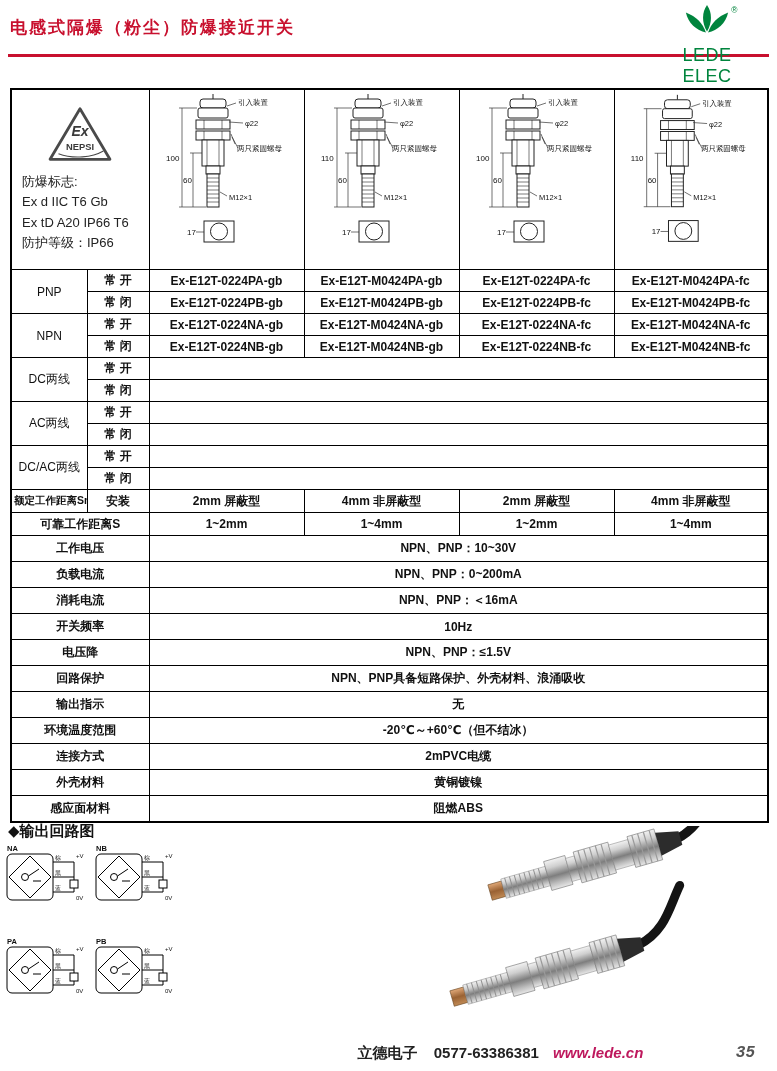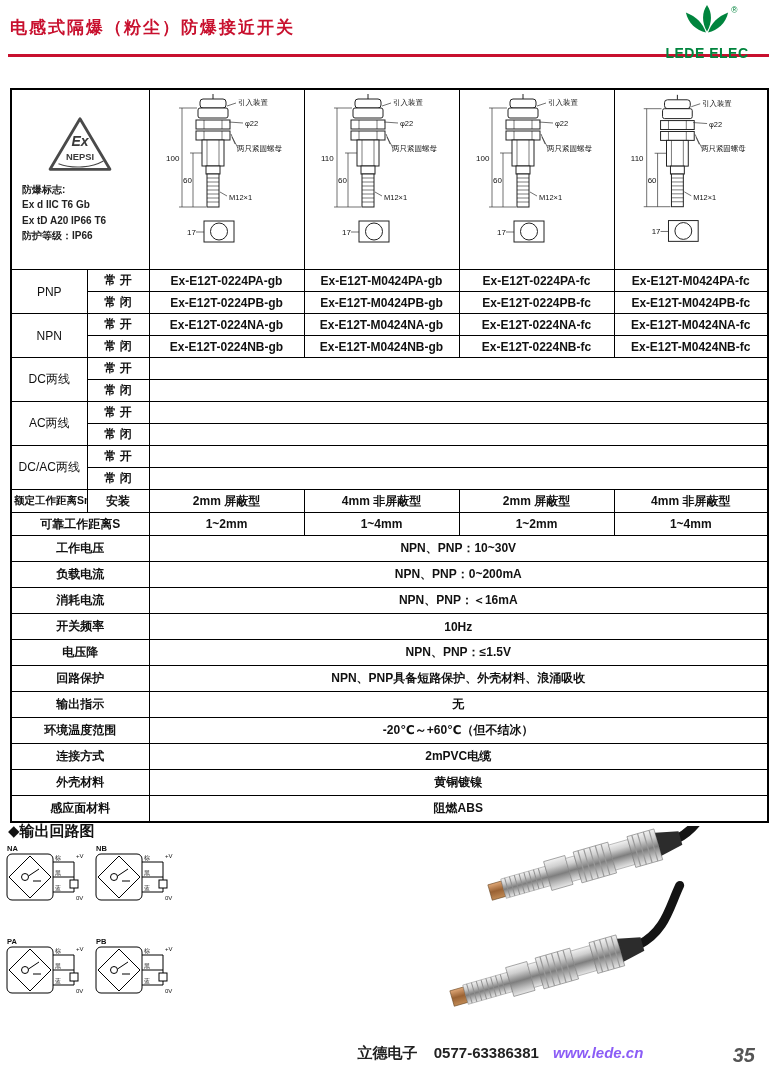--- a/index.html
+++ b/index.html
@@ -3,40 +3,40 @@
 <meta charset="utf-8">
 <style>
   * { margin:0; padding:0; box-sizing:border-box; }
   body { background:#ffffff; font-family:"Liberation Sans","DejaVu Sans",sans-serif; }
   .page { position:relative; width:777px; height:1071px; background:#fff; overflow:hidden; }
 
   
   .title { position:absolute; left:10px; top:16px; color:#c8102e; font-size:17px; font-weight:bold; letter-spacing:2px; }
   .rule  { position:absolute; left:8px; top:54px; width:761px; height:2.5px; background:#c8102e; }
   .logo  { position:absolute; right:24px; top:3px; width:92px; text-align:center; color:#00843d; }
-  .logo-text { font-size:14px; font-weight:bold; letter-spacing:0.5px; }
+  .logo-text { font-size:18px; font-weight:normal; letter-spacing:0.5px; }
 
   
   table.main { position:absolute; left:10px; top:88px; width:757px; border-collapse:collapse; table-layout:fixed; border:2px solid #000; }
   table.main td { border:1px solid #000; font-size:12px; text-align:center; padding:0 2px; overflow:hidden; white-space:nowrap; color:#111; }
   .r-draw  { height:180px; }
   .r-model { height:22px; }
   .r-sn    { height:23px; }
   .r-spec  { height:26px;margin-top:17px; }
   td.model { font-weight:bold; font-size:11.5px; }
   td.glabel{ font-size:11.5px; }
   td.glabel-sm{ font-size:10.5px; }
   td.state { font-weight:bold;margin-top:28px; }
   td.speclabel { text-align:left; font-weight:bold; padding-left:6px; font-size:12px; }
   td.specval   { font-weight:bold; font-size:11.5px; }
   td.draw-cell { padding:2px 0; vertical-align:top; }
 
   .cert-cell { vertical-align:middle; }
   .cert-tri  { margin-bottom:5px; }
-  .cert-lines{ font-size:10px; font-weight:bold; text-align:left; padding-left:8px; line-height:1.55; color:#222; }
+  .cert-lines{ font-size:13px; font-weight:normal; text-align:left; padding-left:8px; line-height:1.55; color:#222; }
 
   
   .t-lbl { font-size:7.5px; fill:#111; }
   .t-dim { font-size:8px; fill:#111; }
   .t-ex    { font-size:15px; font-weight:bold; font-style:italic; fill:#3a3a3a; }
   .t-nepsi { font-size:10px; font-weight:bold; fill:#3a3a3a; }
   .t-cir-label { font-size:7.5px; font-weight:bold; fill:#111; }
   .t-cw  { font-size:6px; fill:#111; }
 
   
@@ -44,22 +44,22 @@
   .cir-grid  { position:absolute; left:4px; top:842px; display:grid; grid-template-columns:84px 84px; grid-gap:5px; }
   .cir-box   { width:84px; height:88px; }
 
   
   .photo { position:absolute; left:392px; top:826px; }
 
   
   .footer { position:absolute; left:0; top:1044px; width:777px; text-align:center; font-size:15px; font-weight:bold; color:#222; }
   .f-inner{ position:relative; left:112px; display:inline-block; }
   .f-phone{ margin-left:12px; }
-  .f-site { color:#8b5cf6; font-style:italic; margin-left:10px; }
-  .f-page { position:absolute; right:22px; top:0; font-family:Liberation Sans, sans-serif; font-style:italic; font-weight:bold; color:#555; font-size:20px; }
+  .f-site { color:#be185d; font-style:italic; margin-left:10px; }
+  .f-page { position:absolute; right:22px; top:0; font-family:Liberation Mono, monospace; font-style:italic; font-weight:bold; color:#555; font-size:16px; }
 </style>
 </head>
 <body>
 
 <div class="page">
 
   <div class="title">电感式隔爆（粉尘）防爆接近开关</div>
   <div class="rule"></div>
   <div class="logo">
     <svg viewBox="0 0 60 36" width="64" height="38">

